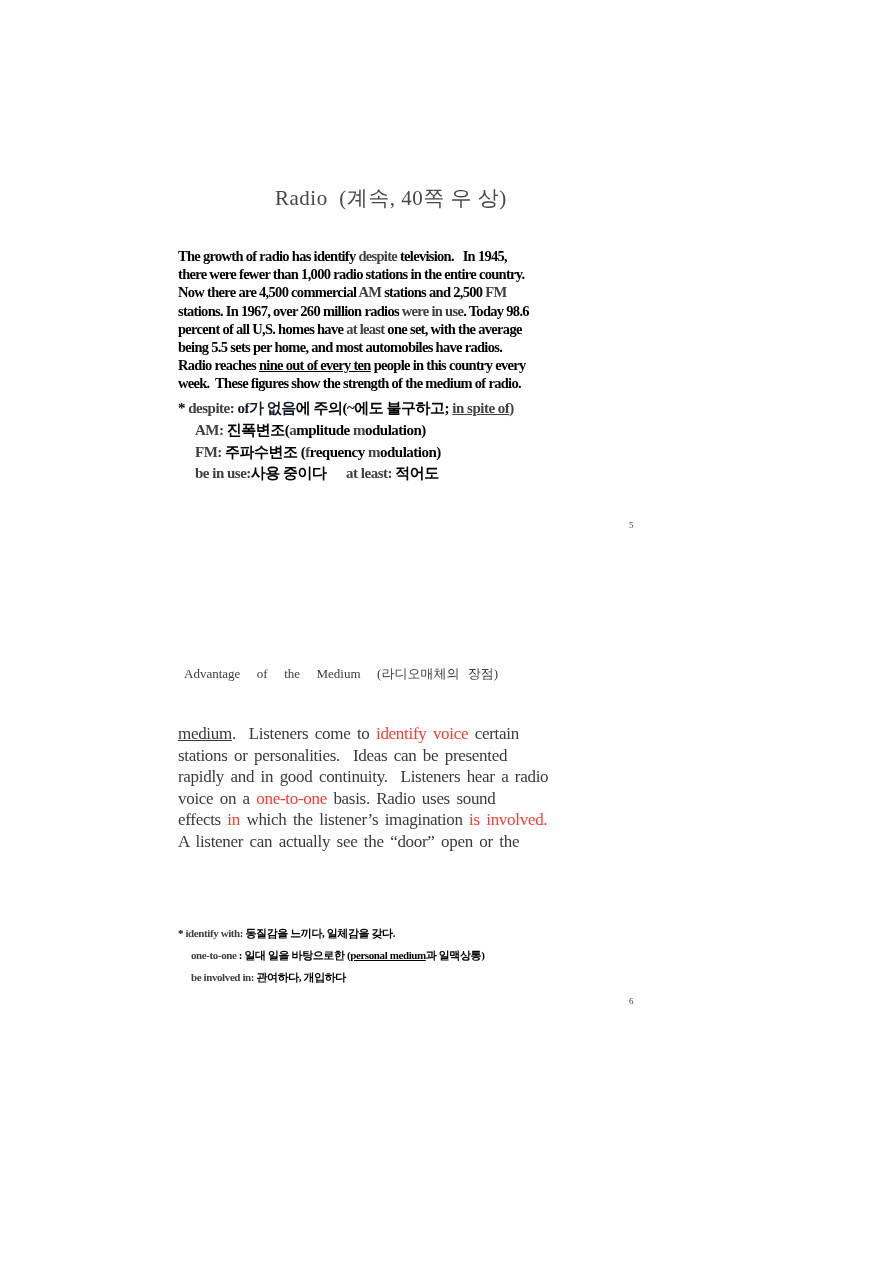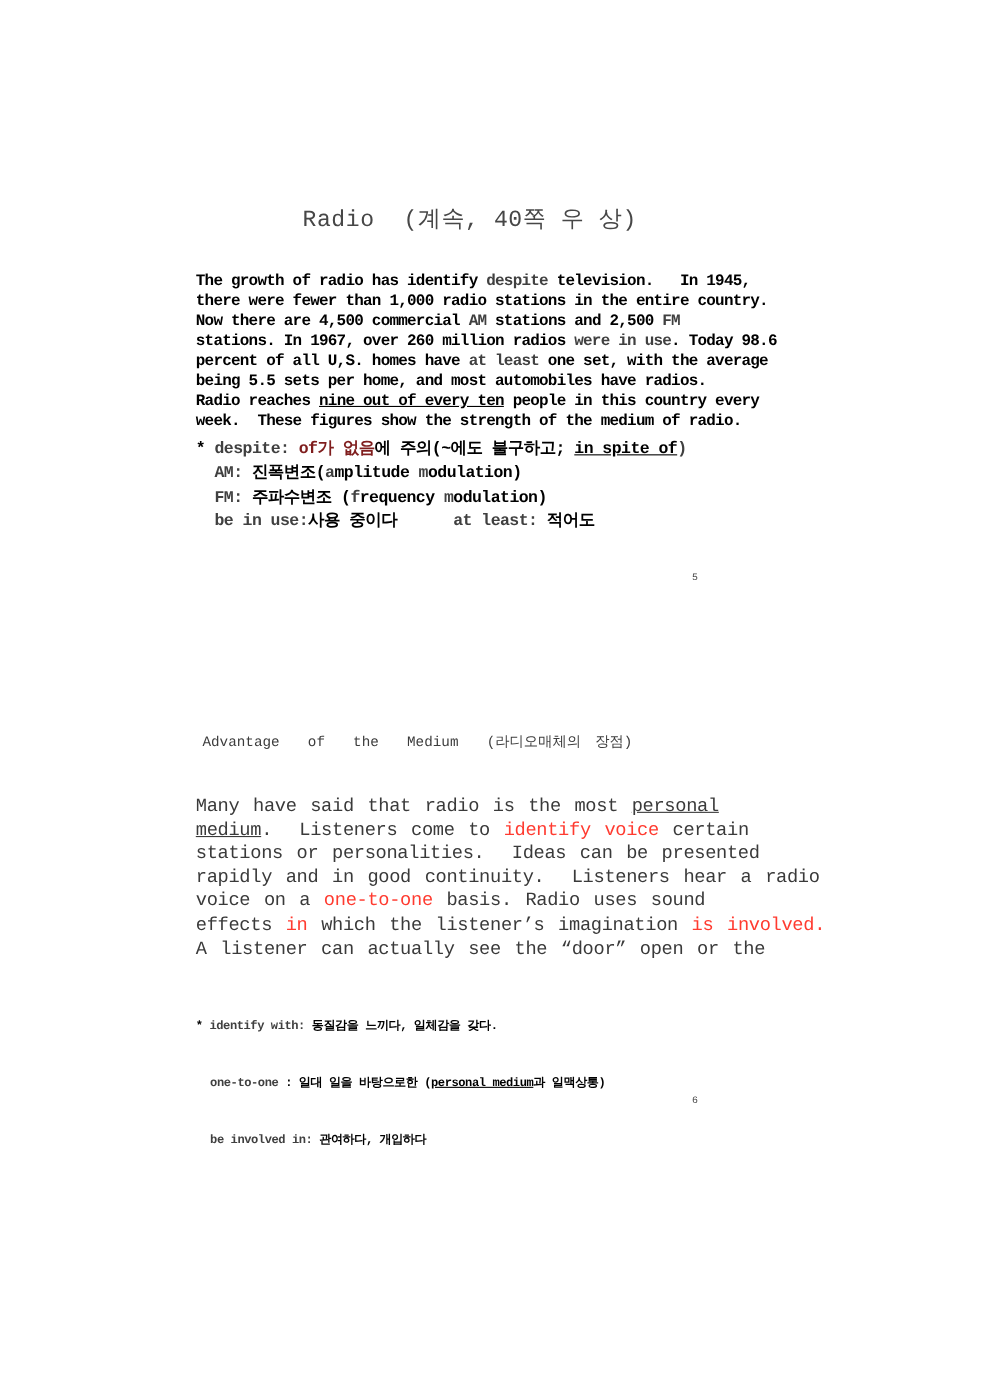--- a/index.html
+++ b/index.html
@@ -2,26 +2,26 @@
 <html><head>
 <meta charset="utf-8">
 <style>
   html, body { margin: 0; padding: 0; background: #ffffff; }
   .canvas {
     position: relative;
     width: 893px;
     height: 1262px;
     background: #ffffff;
     overflow: hidden;
-    font-family: Liberation Mono, monospace;
+    font-family: Liberation Serif, serif;
   }
   .line { white-space: pre; }
   .red  { color: #404040; }
-  .blue { color: #7f1d1d; }
-  .blue-u { color: #000000; text-decoration: underline; }
+  .blue { color: #0f172a; }
+  .blue-u { color: #404040; text-decoration: underline; }
   .u { text-decoration: underline; }
 
   
   .t1 {
     position: absolute; left: 275px; top: 184px;
     font-size: 21px; color: #474747; letter-spacing: 0.5px;
     font-weight: normal; white-space: pre;
   }
   .p1 {
     position: absolute; left: 178px; top: 247px; width: 482px;
@@ -50,21 +50,21 @@
     font-size: 17px; line-height: 21.6px;
     font-weight: normal; color: #3a3a3a;
     word-spacing: 2.5px; letter-spacing: -0.3px;
   }
   .p2 .red { color: #ff3b30; }
   .n2 {
     position: absolute; left: 178px; top: 922px;
     font-size: 11px; line-height: 22px;
     font-weight: bold; color: #000000; letter-spacing: -0.4px;
   }
-  .n2 .line:not(:first-child) { padding-left: 13px; margin-top: 30px; }
+  .n2 .line:not(:first-child) { padding-left: 13px; }
   .pn2 {
     position: absolute; left: 629px; top: 996px;
     font-size: 9px; color: #444444;
   }
 </style>
 </head>
 <body>
 
 <div class="canvas">
 
@@ -85,21 +85,20 @@
         <div class="line"><span class="red">AM:</span><span> 진폭변조(</span><span class="red">a</span><span>mplitude </span><span class="red">m</span><span>odulation)</span></div>
         <div class="line"><span class="red">FM:</span><span> 주파수변조 (</span><span class="red">f</span><span>requency </span><span class="red">m</span><span>odulation)</span></div>
         <div class="line"><span class="red">be in use:</span><span>사용 중이다      </span><span class="red">at least:</span><span> 적어도</span></div>
       </div>
     <div class="pn1">5</div>
   </section>
 
   <section>
     <div class="t2">Advantage  of  the  Medium  (라디오매체의 장점)</div>
     <div class="p2">
-        <div class="line"><span>Many have said that radio is the most </span><span class="u">personal</span></div>
         <div class="line"><span class="u">medium</span><span>.  Listeners come to </span><span class="red">identify voice</span><span> certain</span></div>
         <div class="line"><span>stations or personalities.  Ideas can be presented</span></div>
         <div class="line"><span>rapidly and in good continuity.  Listeners hear a radio</span></div>
         <div class="line"><span>voice on a </span><span class="red">one-to-one</span><span> basis. Radio uses sound</span></div>
         <div class="line"><span>effects </span><span class="red">in</span><span> which the listener’s imagination </span><span class="red">is involved.</span></div>
         <div class="line"><span>A listener can actually see the “door” open or the</span></div>
       </div>
     <div class="n2">
         <div class="line"><span>* </span><span class="red">identify with:</span><span> 동질감을 느끼다, 일체감을 갖다.</span></div>
         <div class="line"><span class="red">one-to-one</span><span> : 일대 일을 바탕으로한 (</span><span class="u">personal medium</span><span>과 일맥상통)</span></div>

